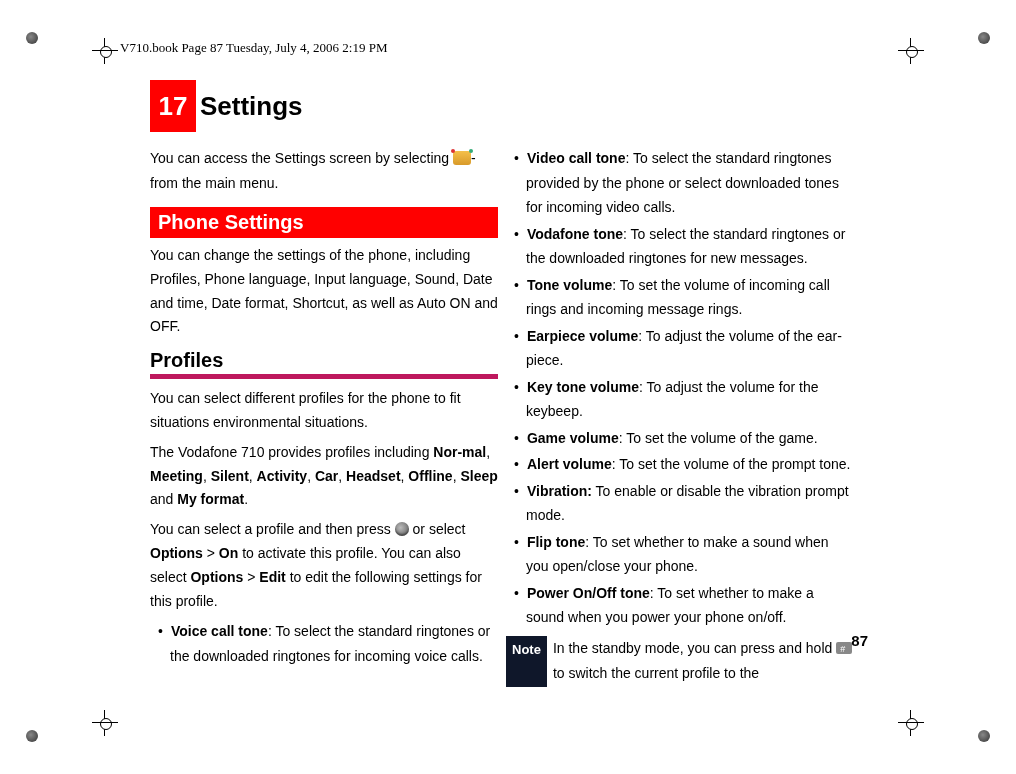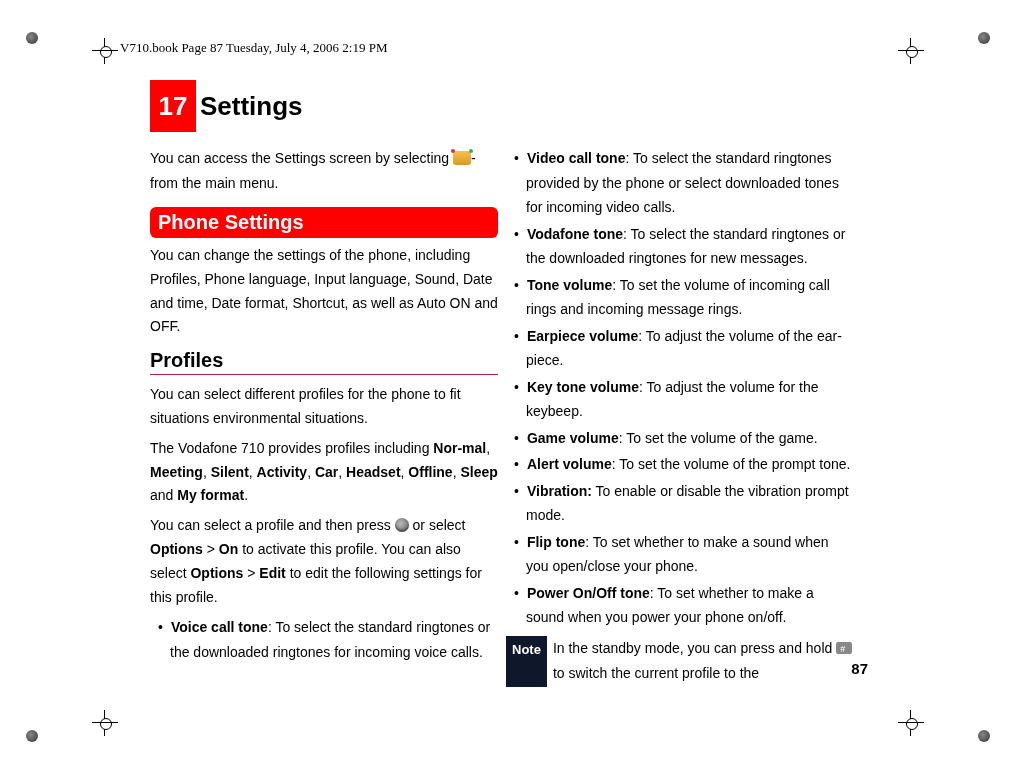--- a/index.html
+++ b/index.html
@@ -72,26 +72,26 @@
     position:relative;
   }
   .inline-icon::before, .inline-icon::after{
     content:""; position:absolute; border-radius:50%;
   }
   .inline-icon::before{ width:4px;height:4px;background:#d33; top:-2px; left:-2px;}
   .inline-icon::after{ width:4px;height:4px;background:#3a7; top:-2px; right:-2px;}
   .section-bar {
     background:#ff0000; color:#fff;
     font-size:20px; font-weight:bold;
-    padding:4px 8px; margin:6px 0 6px 0;border-radius:6px;
+    padding:4px 8px; margin:6px 0 6px 0;
   }
   p { margin:0 0 6px 0; line-height:1.7; }
   .sub-h {
     font-size:20px; font-weight:bold;
-    border-bottom:1px solid #be185d;
+    border-bottom:5px solid #be185d;
     padding-bottom:2px; margin:10px 0 8px 0;
   }
   .bullet-list { padding-left:0; margin:0;}
   .bullet-list li {
     list-style:none;
     text-indent:-12px;
     padding-left:20px;
     line-height:1.75;
     margin-bottom:2px;
   }
@@ -123,21 +123,21 @@
     background:#888; border-radius:2px;
     vertical-align:-1px;
     position:relative;
   }
   .key-icon::after{
     content:"#"; position:absolute; color:#fff; font-size:9px;
     top:-1px; left:4px;
   }
   .page-num {
     position:absolute;
-    top: 660px;
+    top: 632px;
     right: 148px;
     font-weight:bold;
     font-size:15px;
   }
 </style>
 </head>
 <body>
 
 <div class="dot tl"></div>
 <div class="dot tr"></div>

